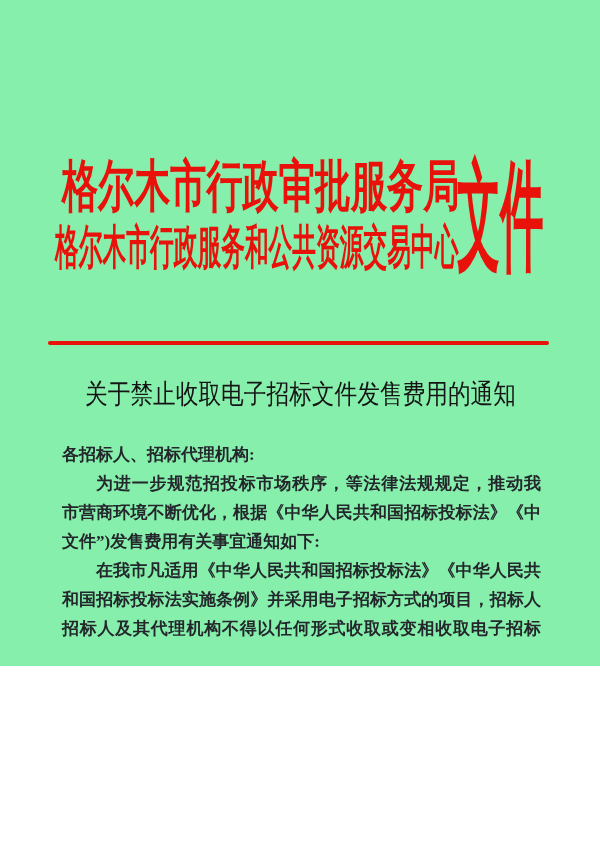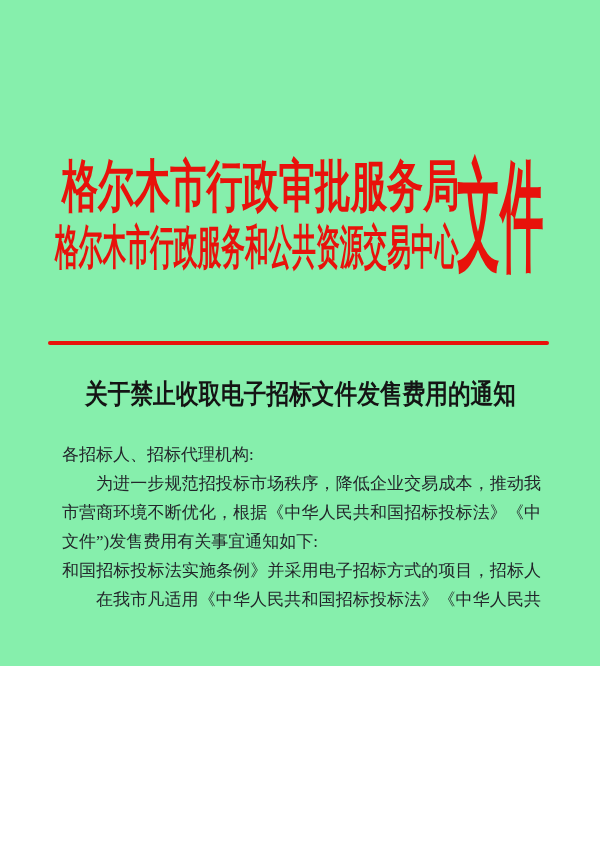--- a/index.html
+++ b/index.html
@@ -56,21 +56,21 @@
     width: 501px; height: 4px;
     background: var(--accent-red);
     border-radius: 2px;
   }
 
   
   .title {
     position: absolute;
     left: 0; right: 0; top: 374px;
     text-align: center;
-    font-weight: bold;
+    font-weight: normal;
     color: #141414;
   }
   .title span {
     display: inline-block;
     font-size: 27px;
     line-height: 1.2;
     white-space: nowrap;
     transform: scaleX(0.84);
     transform-origin: 50% 50%;
   }
@@ -83,20 +83,21 @@
     color: var(--ink);
     font-size: 17px;
     line-height: 29px;
   }
   .bline {
     height: 29px;
     white-space: nowrap;
     text-align: justify;
     text-align-last: justify;
     overflow: visible;
+    font-weight: bold;
   }
   .bline.end { text-align-last: left; }
   .bline.indent { text-indent: 2em; }
 </style>
 </head>
 <body>
 
 <div class="page">
 
   <div class="letterhead">
@@ -106,20 +107,21 @@
   </div>
 
   <div class="redline"></div>
 
   <h1 class="title">
     <span>关于禁止收取电子招标文件发售费用的通知</span>
   </h1>
 
   <div class="body">
     <div class="bline end">各招标人、招标代理机构:</div>
-    <div class="bline indent">为进一步规范招投标市场秩序，降低企业交易成本，推动我</div>
+    <div class="bline indent">为进一步规范招投标市场秩序，等法律法规规定，推动我</div>
     <div class="bline">市营商环境不断优化，根据《中华人民共和国招标投标法》《中</div>
     <div class="bline end">文件”)发售费用有关事宜通知如下:</div>
+    <div class="bline indent">在我市凡适用《中华人民共和国招标投标法》《中华人民共</div>
     <div class="bline">和国招标投标法实施条例》并采用电子招标方式的项目，招标人</div>
-    <div class="bline indent">在我市凡适用《中华人民共和国招标投标法》《中华人民共</div>
+    <div class="bline">招标人及其代理机构不得以任何形式收取或变相收取电子招标</div>
   </div>
 
 </div>
 
 </body></html>

